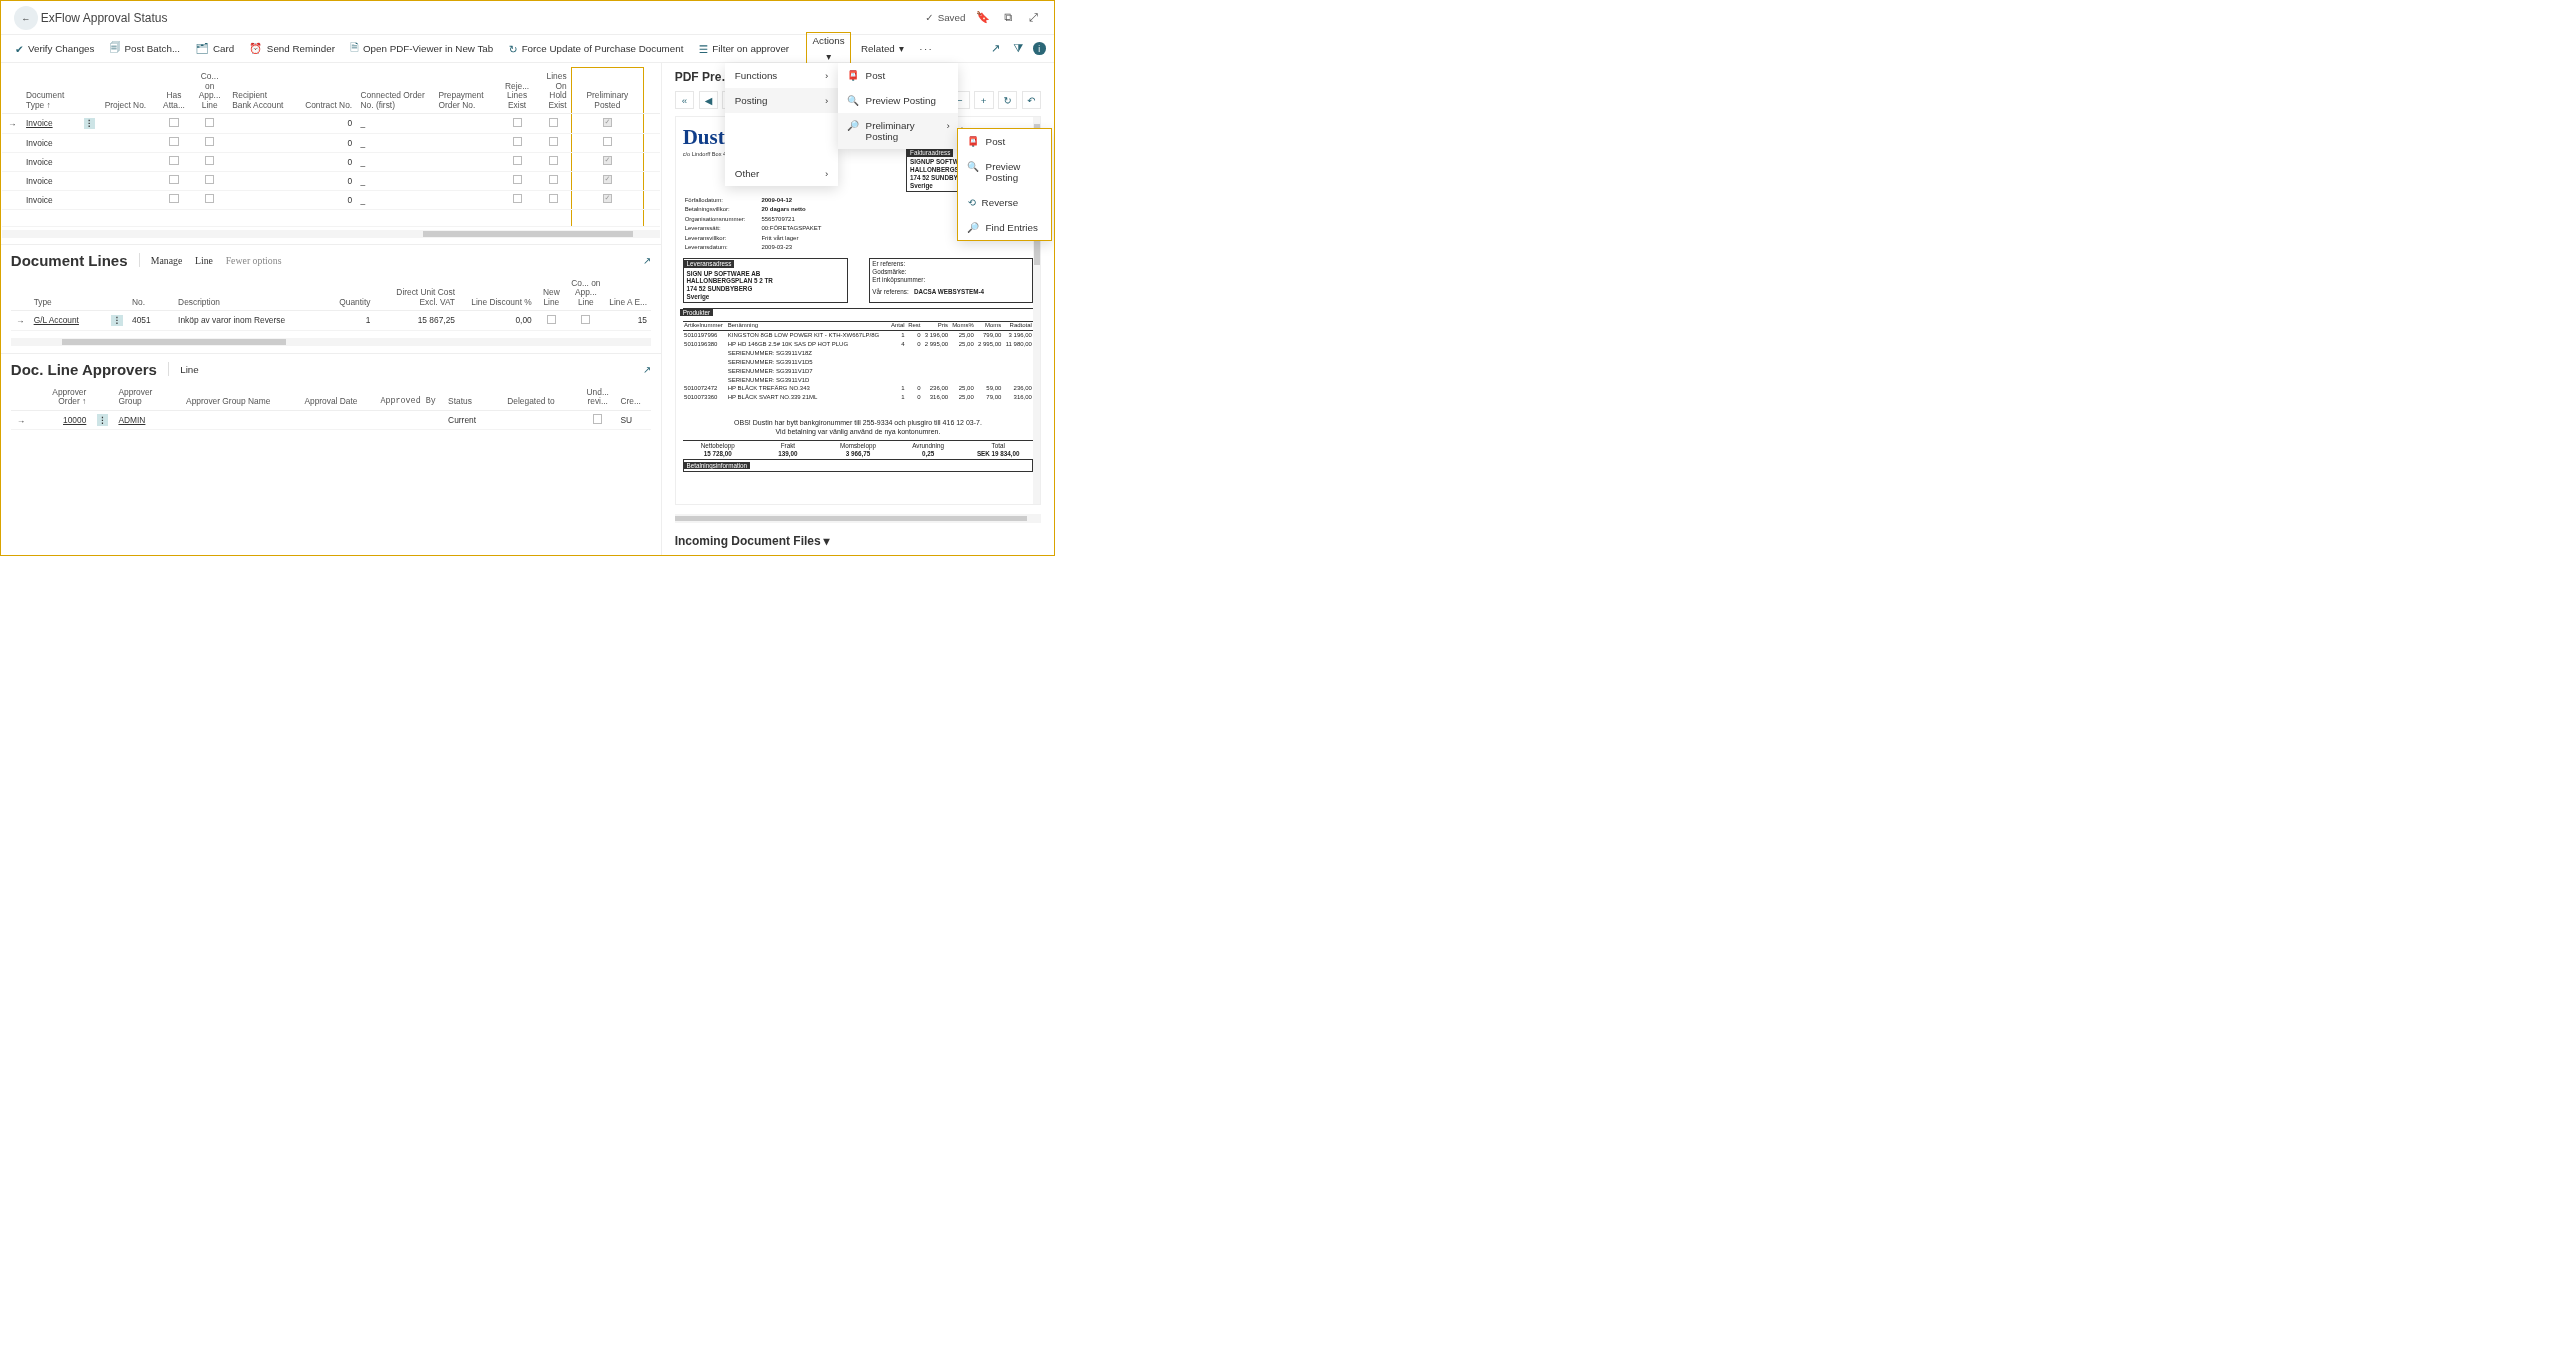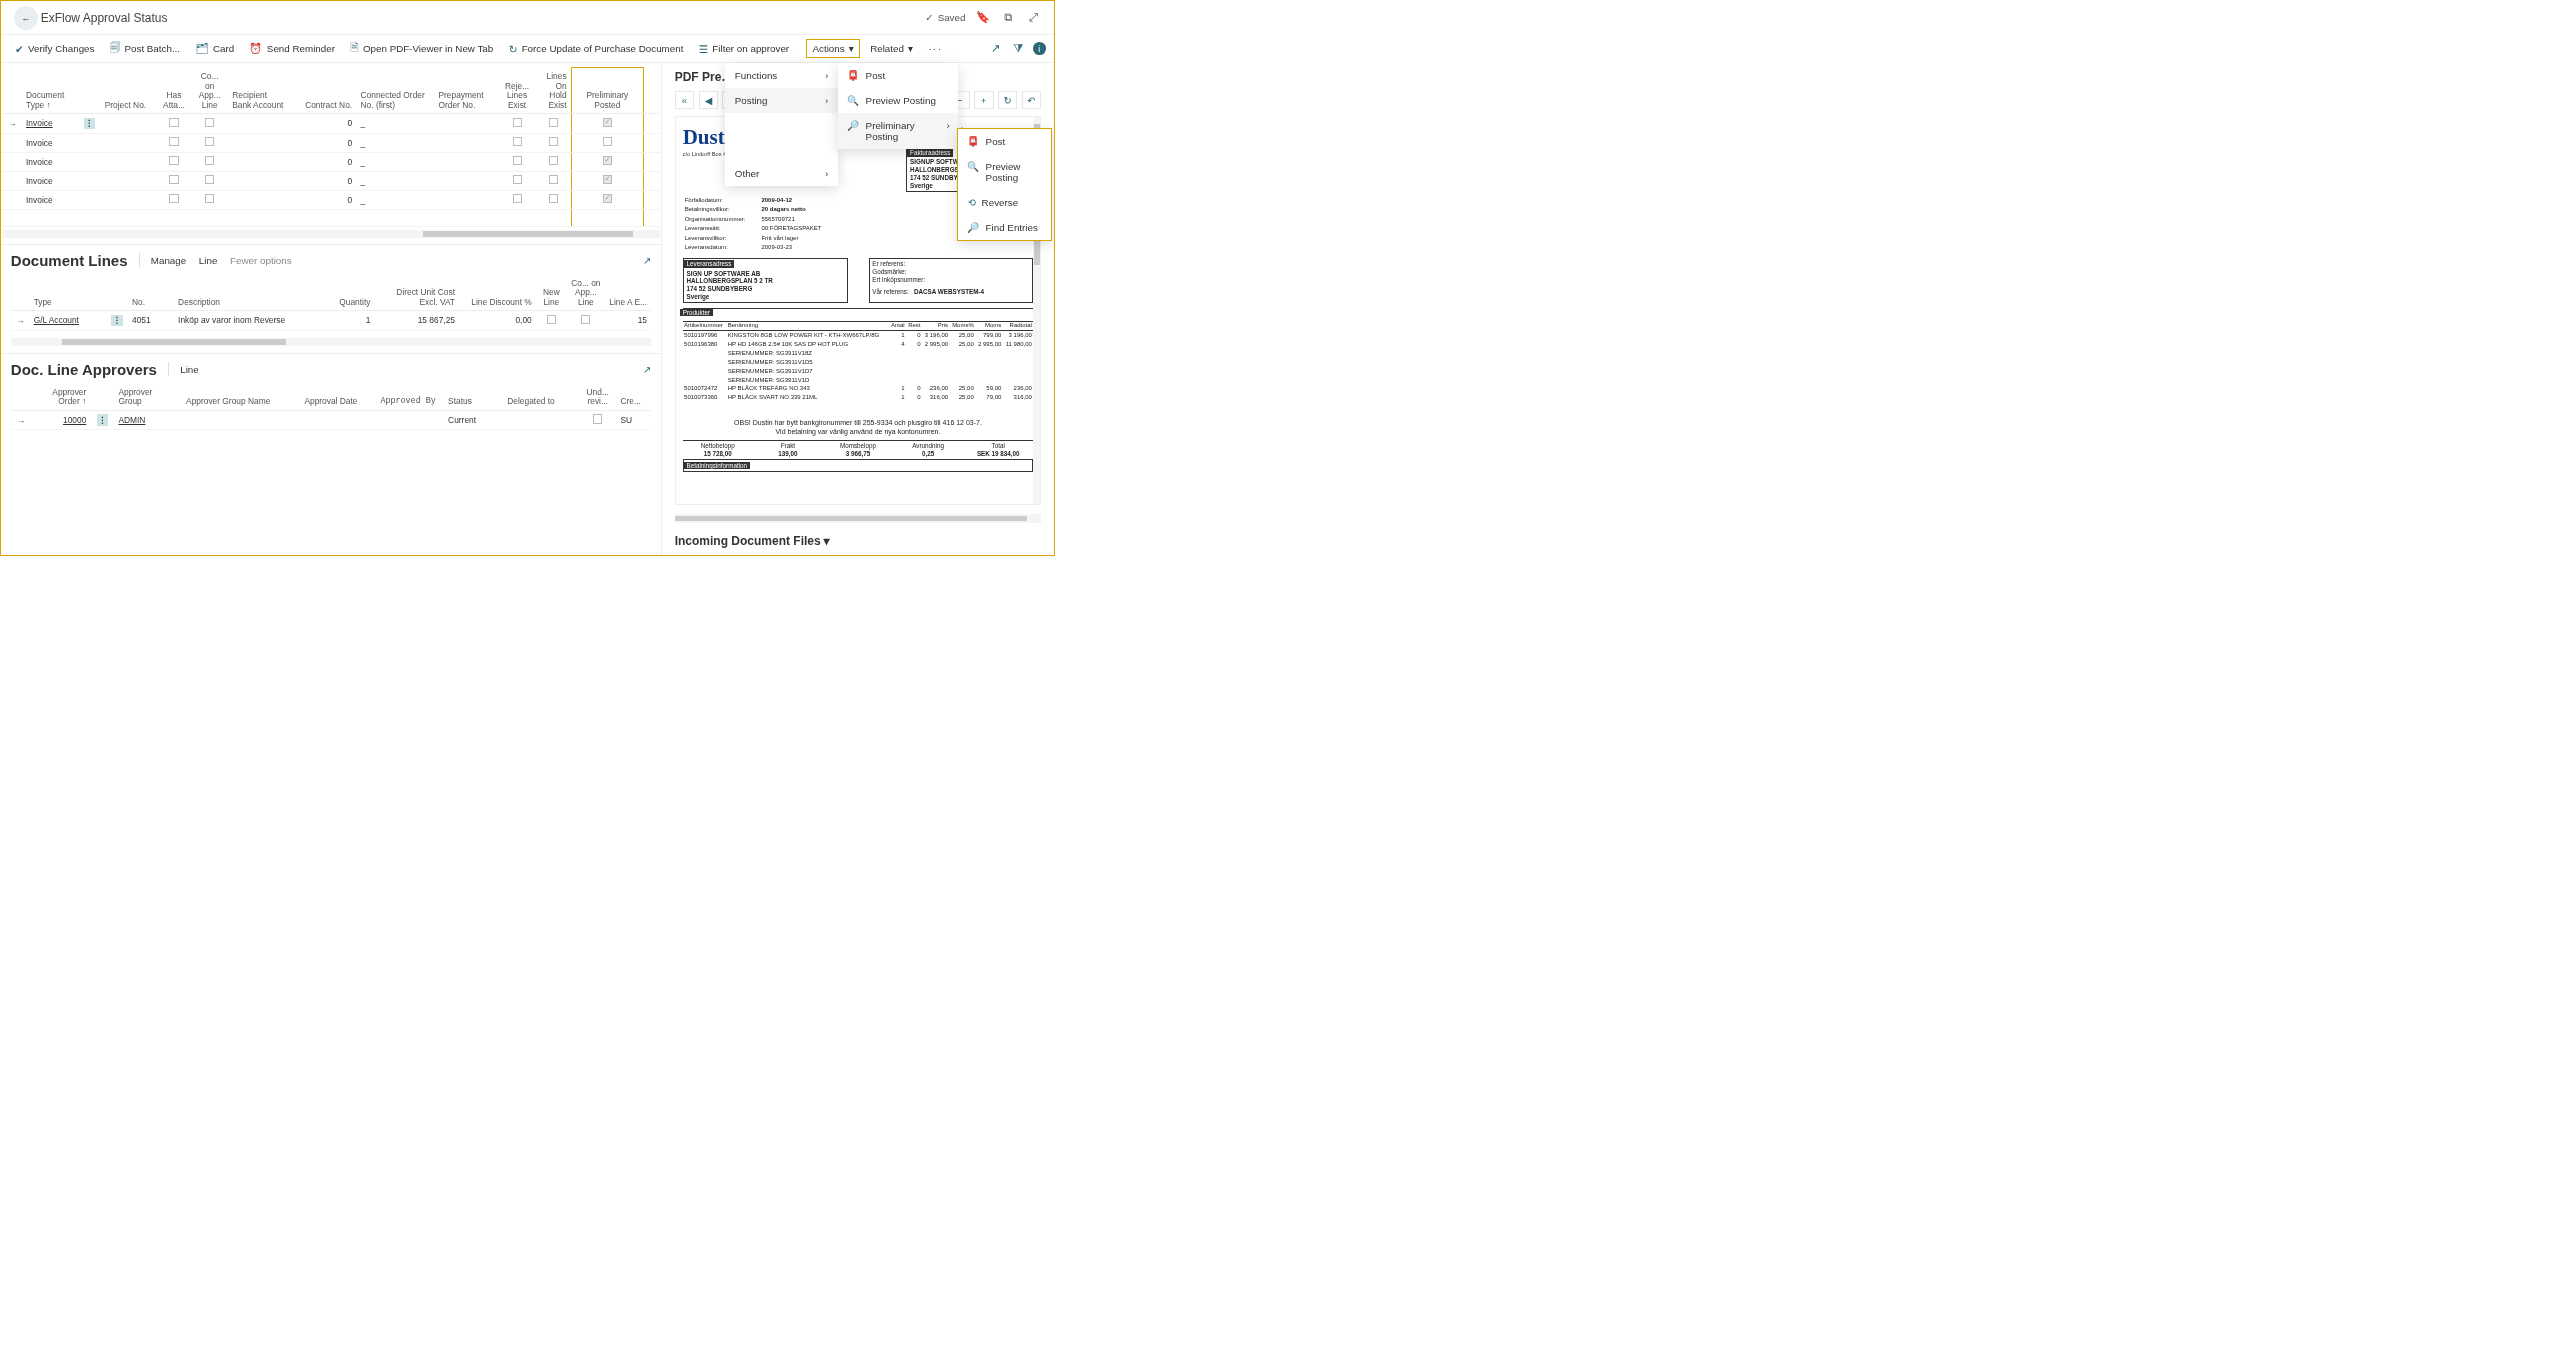--- a/index.html
+++ b/index.html
@@ -125,21 +125,21 @@
       <span>Open PDF-Viewer in New Tab</span>
     </div>
   <div class="cmd">
       <span class="ic">↻</span>
       <span>Force Update of Purchase Document</span>
     </div>
   <div class="cmd">
       <span class="ic">☰</span>
       <span>Filter on approver</span>
     </div>
-  <div class="cmd pill" style="margin-left:7px;">
+  <div class="cmd pill" style="margin-left:7px;flex-direction:column;">
       <span>Actions</span>
       <span>▾</span>
     </div>
   <div class="cmd">
       <span>Related</span>
       <span>▾</span>
     </div>
   <div class="cmd" style="letter-spacing:1.4px;">···</div>
   <div class="cmdbar-right">
     <div class="icon-btn" style="color:#2b6777;">↗</div>
@@ -328,21 +328,21 @@
       </table>
       <div class="hscroll">
           <div class="thumb" style="left:64%; width:32%;"></div>
         </div>
     </div>
 
     <div class="section" style="border-top:0.7px solid #eee; margin-top:5.6px;">
       <div class="section-head">
         <div class="section-title">Document Lines</div>
         <div class="sep"></div>
-        <div class="section-tabs" style="flex:1;">
+        <div class="section-tabs" style="flex:1;font-family:Liberation Serif, serif;">
           <span>Manage</span>
           <span>Line</span>
           <span style="color:#888;">Fewer options</span>
           <span class="share">↗</span>
         </div>
       </div>
       <table class="grid">
         <thead>
             <tr>
           <th style="width:17px;"></th>

